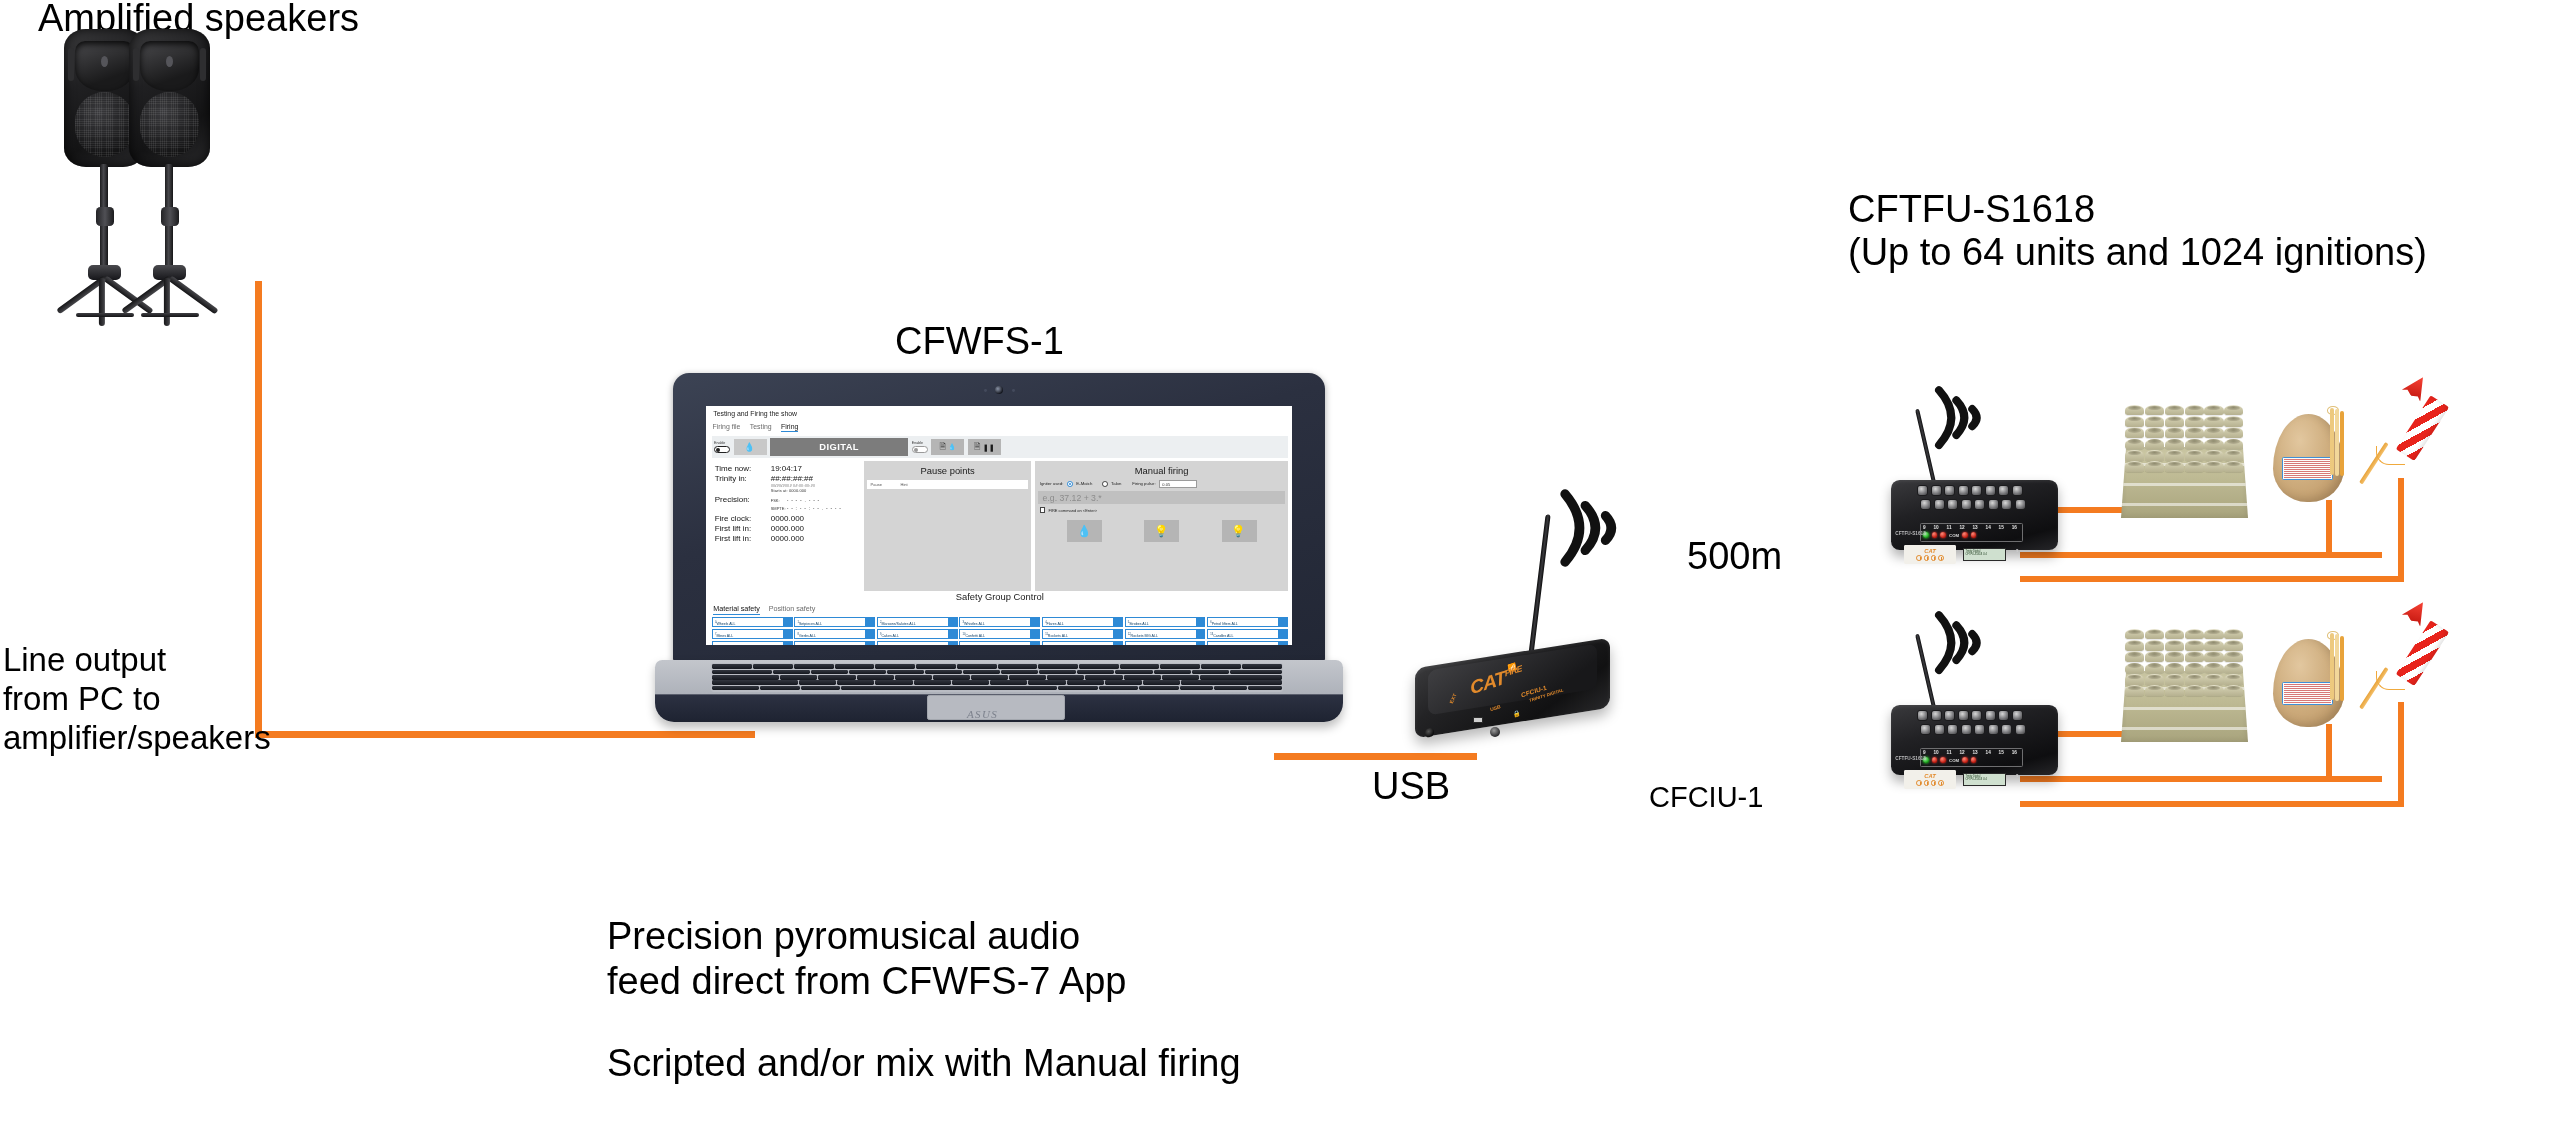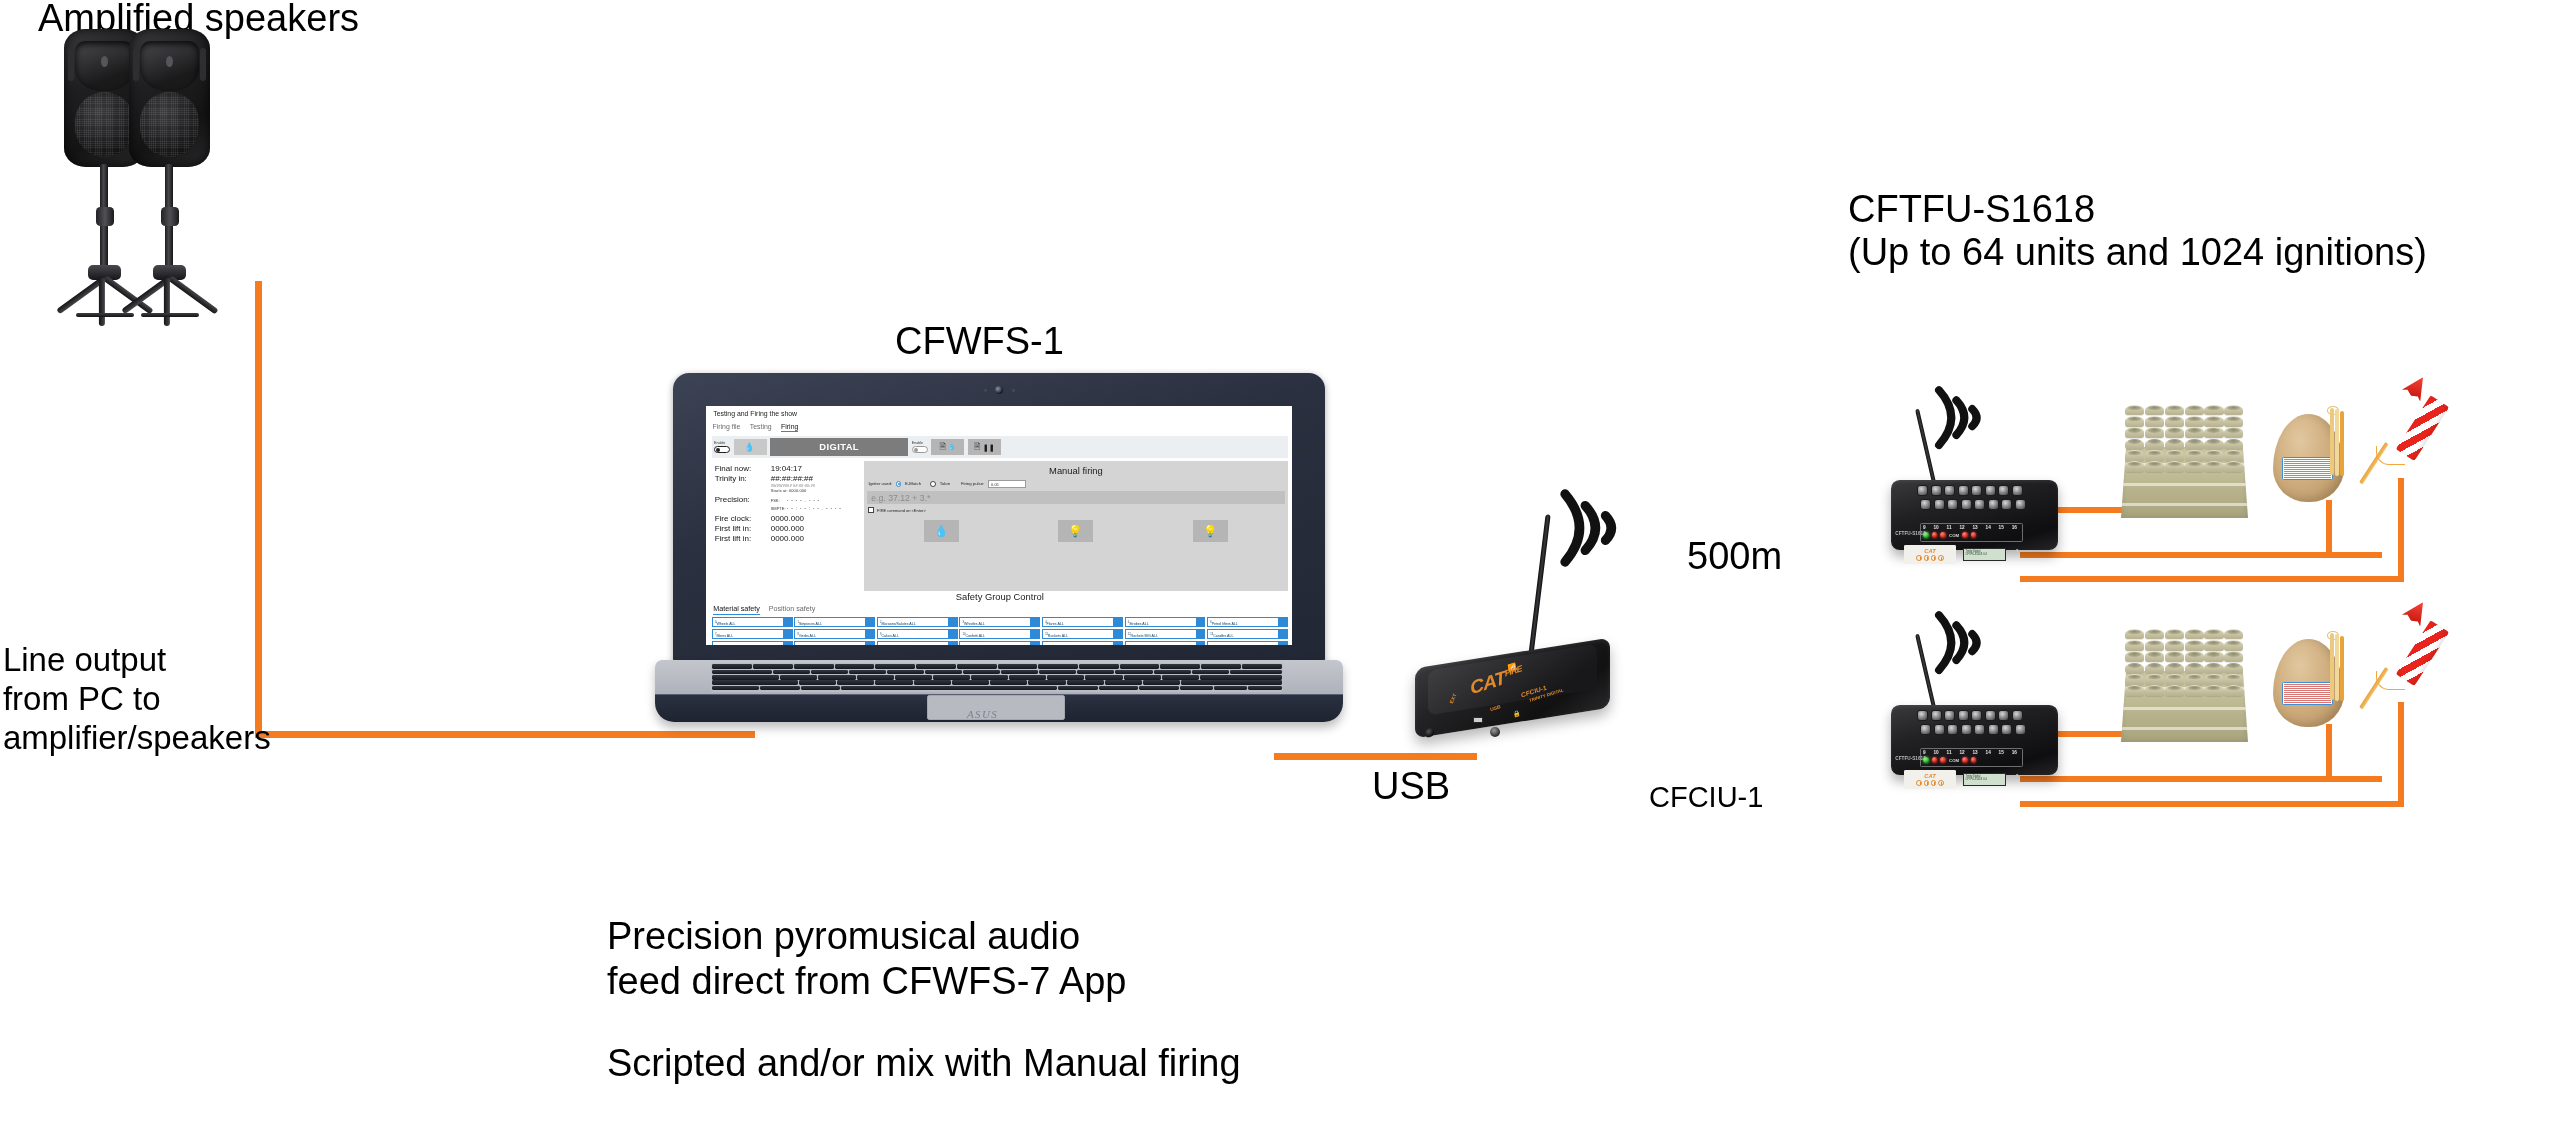--- a/index.html
+++ b/index.html
@@ -352,21 +352,21 @@
           <div class="tb-btn dark">
             <span style="font-size:8px;">🗎</span>
             <span style="font-size:7.2px;">❚❚</span>
           </div>
         </div>
 
         <div class="panels">
 
           <div class="p-left">
             <div class="info-row">
-              <span class="info-k">Final now:</span>
+              <span class="info-k">Time now:</span>
               <span class="info-v">19:04:17</span>
             </div>
             <div class="info-row">
               <span class="info-k">Trinity in:</span>
               <span class="info-v">##:##:##:##</span>
             </div>
             <div class="info-sub">##/##/#### ##:##:##:##</div>
             <div class="info-sub" style="margin-bottom:2.2px;">Starts at:  0000.000</div>
             <div class="info-row">
               <span class="info-k">Precision:</span>
@@ -386,20 +386,27 @@
             <div class="info-row">
               <span class="info-k">First lift in:</span>
               <span class="info-v">0000.000</span>
             </div>
             <div class="info-row">
               <span class="info-k">First lift in:</span>
               <span class="info-v">0000.000</span>
             </div>
           </div>
 
+          <div class="p-mid">
+            <div class="p-mid-title">Pause points</div>
+            <div class="pp-hdr">
+              <span class="pp-col c1">Pause</span>
+              <span class="pp-col c2">Hint</span>
+            </div>
+          </div>
 
           <div class="p-right">
             <div class="p-right-title">Manual firing</div>
             <div class="mf-row">
               <span>Igniter used:</span>
               <span class="radio sel"></span>
               <span>E-Match</span>
               <span class="radio off" style="margin-left:5.8px;"></span>
               <span>Talon</span>
               <span style="margin-left:7.2px;">Firing pulse:</span>

